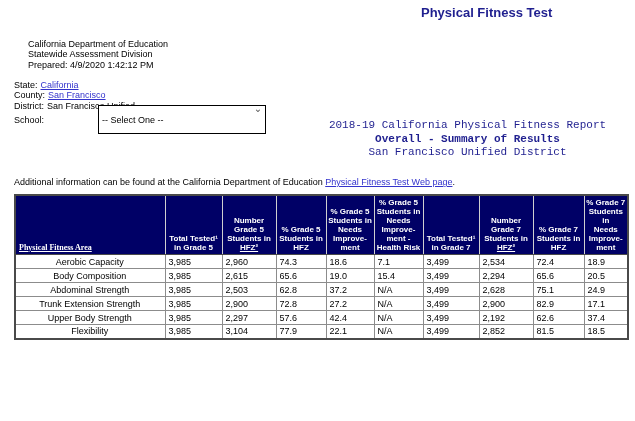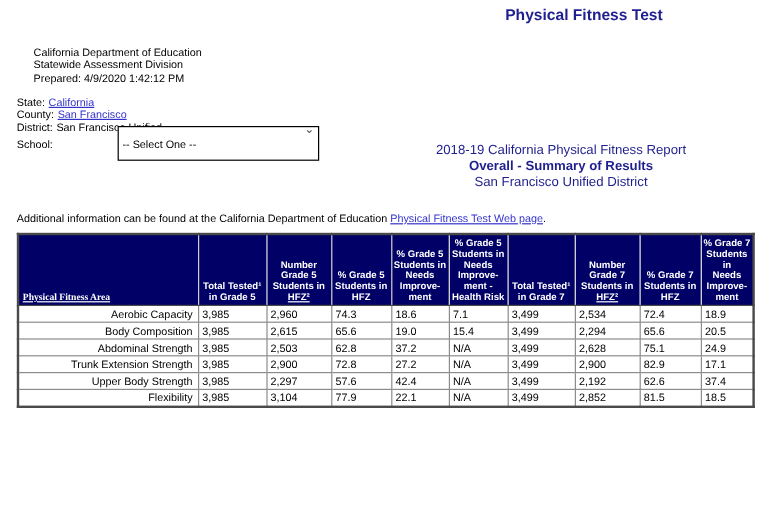--- a/index.html
+++ b/index.html
@@ -35,20 +35,21 @@
     padding: 0 14px 0 3px; border-radius: 0;
   }
   .select-wrap .chev {
     position: absolute; right: 4px; top: -1px;
     font-size: 10px; color: #555; pointer-events: none;
   }
   .heading {
     position: absolute; left: 300px; top: 119px; width: 335px;
     text-align: center; color: #1f1f8f; font-size: 11px; line-height: 13.5px;
     white-space: nowrap;
+    font-family: Liberation Mono, monospace;
   }
   .heading .bold { font-weight: bold; }
   .note {
     position: absolute; left: 14px; top: 177px;
     font-size: 9px; color: #000; white-space: nowrap;
   }
   table#fitness-table {
     position: absolute; left: 14px; top: 194px;
     width: 613px; border-collapse: collapse; table-layout: fixed;
     border: 2px solid #4a4a4a;
@@ -62,21 +63,21 @@
   }
   #fitness-table th.area-th { text-align: left; padding-left: 3px; font-family: Liberation Serif, serif; }
   #fitness-table .u { text-decoration: underline; }
   #fitness-table td {
     background: #ffffff; color: #000;
     font-size: 9px; border: 1px solid #8c8c8c;
     height: 14px; padding: 1px 4px 1px 3px;
     overflow: hidden; white-space: nowrap;
   }
   #fitness-table td.num { }
-  #fitness-table td.area { text-align: right; }
+  #fitness-table td.area { text-align: center; }
 </style>
 </head>
 <body>
 
 <div class="canvas">
 
   <div class="page-title">Physical Fitness Test</div>
 
   <div class="agency">
     <div>California Department of Education</div>

